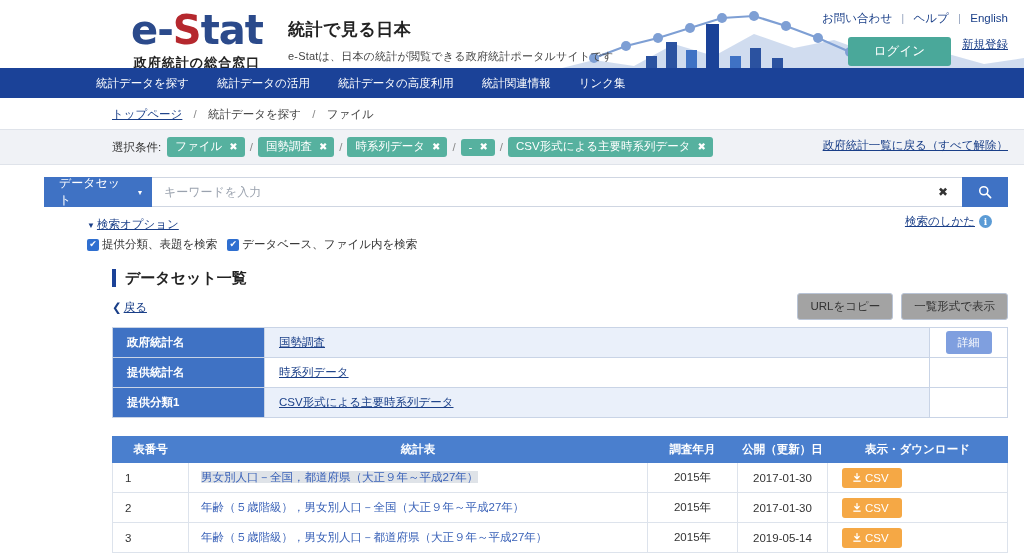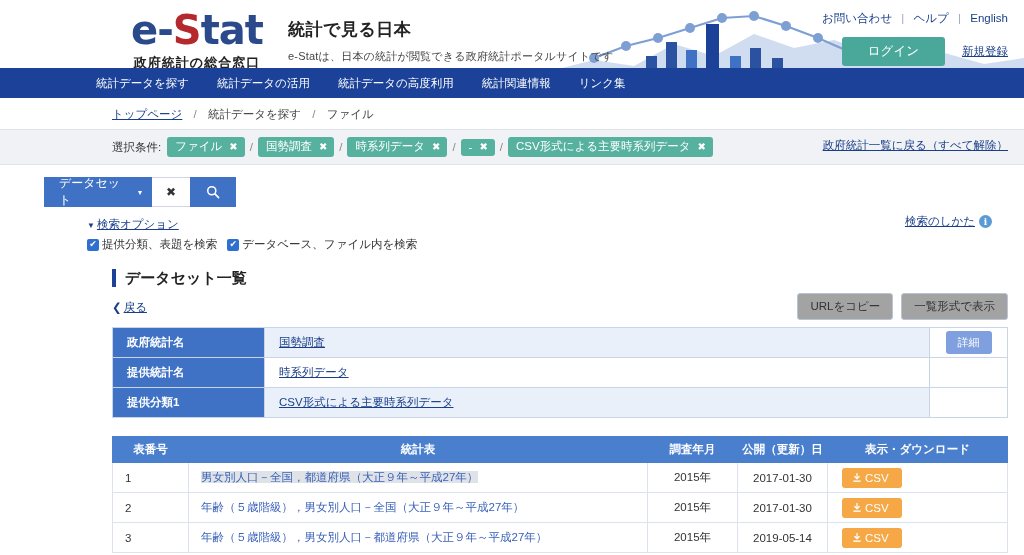--- a/index.html
+++ b/index.html
@@ -50,21 +50,21 @@
   }
   .hdr-links {
     position: absolute; right: 16px; top: 11px;
     font-size: 11.5px; color: #2b4a8b;
     white-space: nowrap;
   }
   .hdr-links a { color: #1a3f88; text-decoration: none; }
   .hdr-links .sep { color: #9aa8c2; margin: 0 6px; }
   .hdr-actions {
     position: absolute; right: 16px; top: 37px;
-    display: flex; align-items: center; gap: 17px;
+    display: flex; align-items: flex-start; gap: 11px;
   }
   .btn-login {
     background: #4aa89a; color: #fff; border: none;
     font-size: 12.5px; padding: 6px 26px; border-radius: 3px;
     cursor: pointer; font-family: inherit;
   }
   .link-register {
     font-size: 11.5px; color: #1a3f88; text-decoration: underline;
     cursor: pointer;
     font-family: Liberation Serif, serif;
@@ -343,20 +343,21 @@
 
   <span class="cond-reset">政府統計一覧に戻る（すべて解除）</span>
 </div>
 
 <div class="search-wrap">
   <div class="search-row">
     <div class="ds-select">
       <span>データセット</span>
       <span class="caret">▾</span>
     </div>
+    <input class="search-input" type="text" placeholder="キーワードを入力" style="">
     <div class="search-clear">✖</div>
     <div class="search-go">
       <svg viewBox="0 0 16 16">
         <circle cx="6.6" cy="6.6" r="4.6" fill="none" stroke="#fff" stroke-width="1.8"></circle>
         <line x1="10.2" y1="10.2" x2="14.4" y2="14.4" stroke="#fff" stroke-width="1.9" stroke-linecap="round"></line>
       </svg>
     </div>
   </div>
 
   <div class="opt-row">

